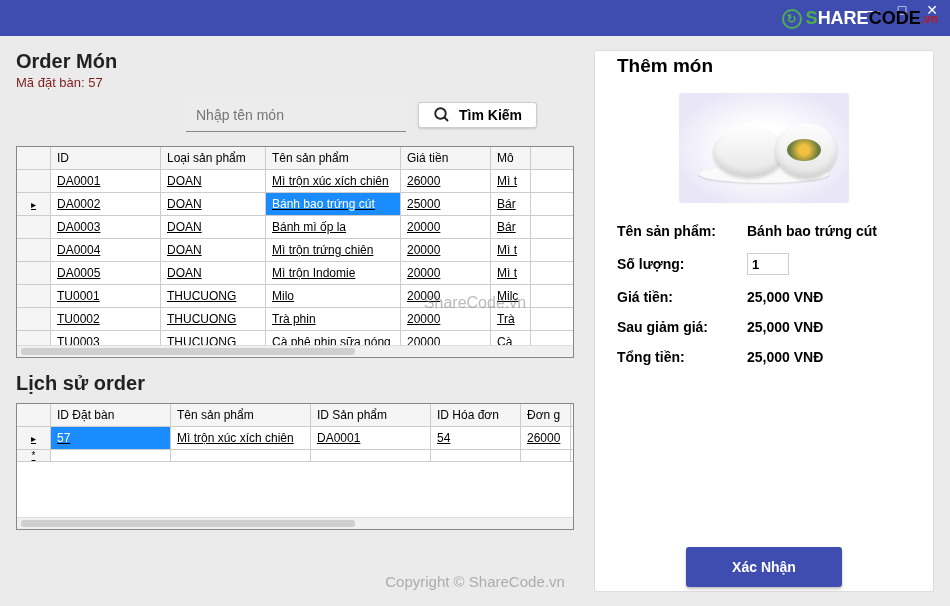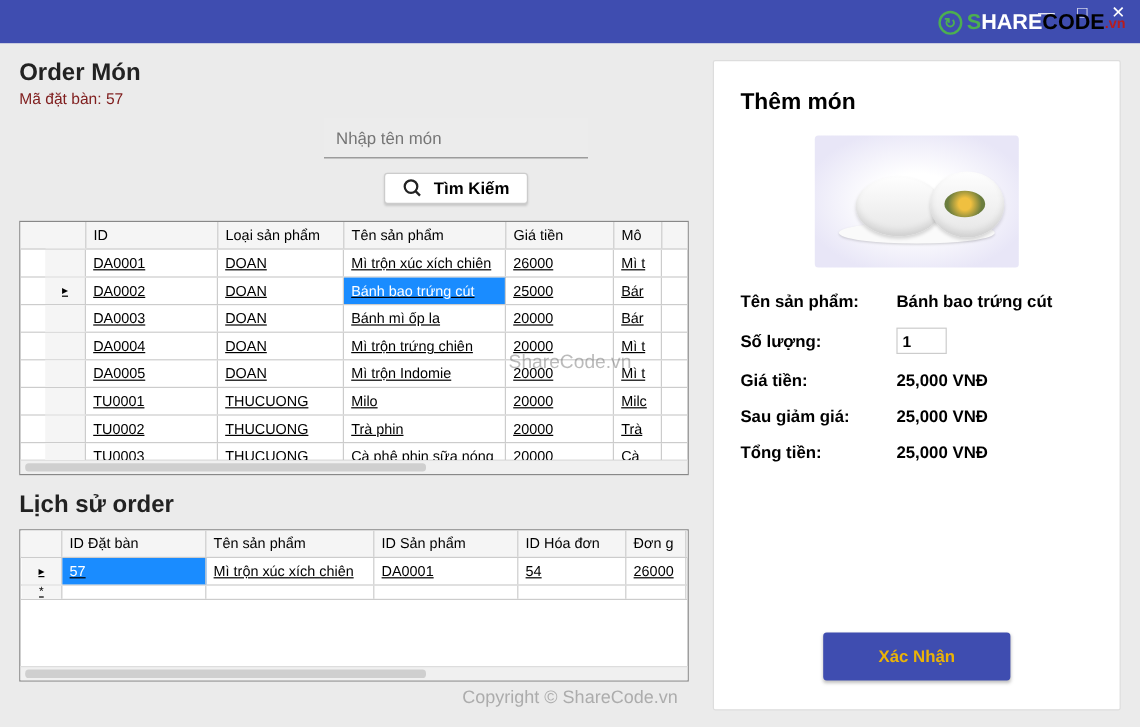--- a/index.html
+++ b/index.html
@@ -55,21 +55,21 @@
     padding: 14px 16px;
     gap: 20px;
     height: calc(100% - 36px);
   }
   .left { flex: 1; min-width: 0; }
   .right {
     width: 340px;
     background: #fff;
     border: 1px solid #ddd;
     border-radius: 2px;
-    padding: 24px 22px;
+    padding: 4px 22px;
     display: flex;
     flex-direction: column;
   }
 
   h2.section-title {
     font-size: 20px;
     font-weight: 700;
     color: #222;
     margin-bottom: 2px;
   }
@@ -77,21 +77,20 @@
     color: #7f1d1d;
     font-size: 13px;
     margin-bottom: 8px;
   }
 
   .search-row {
     display: flex;
     align-items: center;
     gap: 12px;
     margin: 6px 0 14px 170px;
-    flex-direction: column;
   }
   .search-input {
     width: 220px;
     height: 34px;
     border: none;
     border-bottom: 1px solid #888;
     background: #ececec;
     padding: 0 10px;
     font-size: 14px;
     color: #555;
@@ -118,21 +117,20 @@
     overflow: hidden;
   }
   .grid-body {
     max-height: 175px;
     overflow: auto;
     text-decoration: underline;
   }
   .grid-head, .grid-row {
     display: flex;
     border-bottom: 1px solid #ccc;
-    justify-content: center;
   }
   .grid-head { background: #f5f5f5; }
   .cell {
     padding: 4px 6px;
     border-right: 1px solid #ccc;
     white-space: nowrap;
     overflow: hidden;
     text-overflow: ellipsis;
     flex-shrink: 0;
   }
@@ -204,21 +202,21 @@
     border: 1px solid #ccc;
     padding: 0 4px;
     font-size: 13px;
     font-weight: 700;
   }
 
   .confirm-btn {
     margin-top: auto;
     align-self: center;
     background: #3f4db0;
-    color: #eab308;
+    color: #ffffff;
     border: none;
     border-radius: 3px;
     padding: 12px 46px;
     font-size: 14px;
     font-weight: 600;
     box-shadow: 0 2px 3px rgba(0,0,0,0.25);
     cursor: pointer;
   }
 
   .watermark-center {

